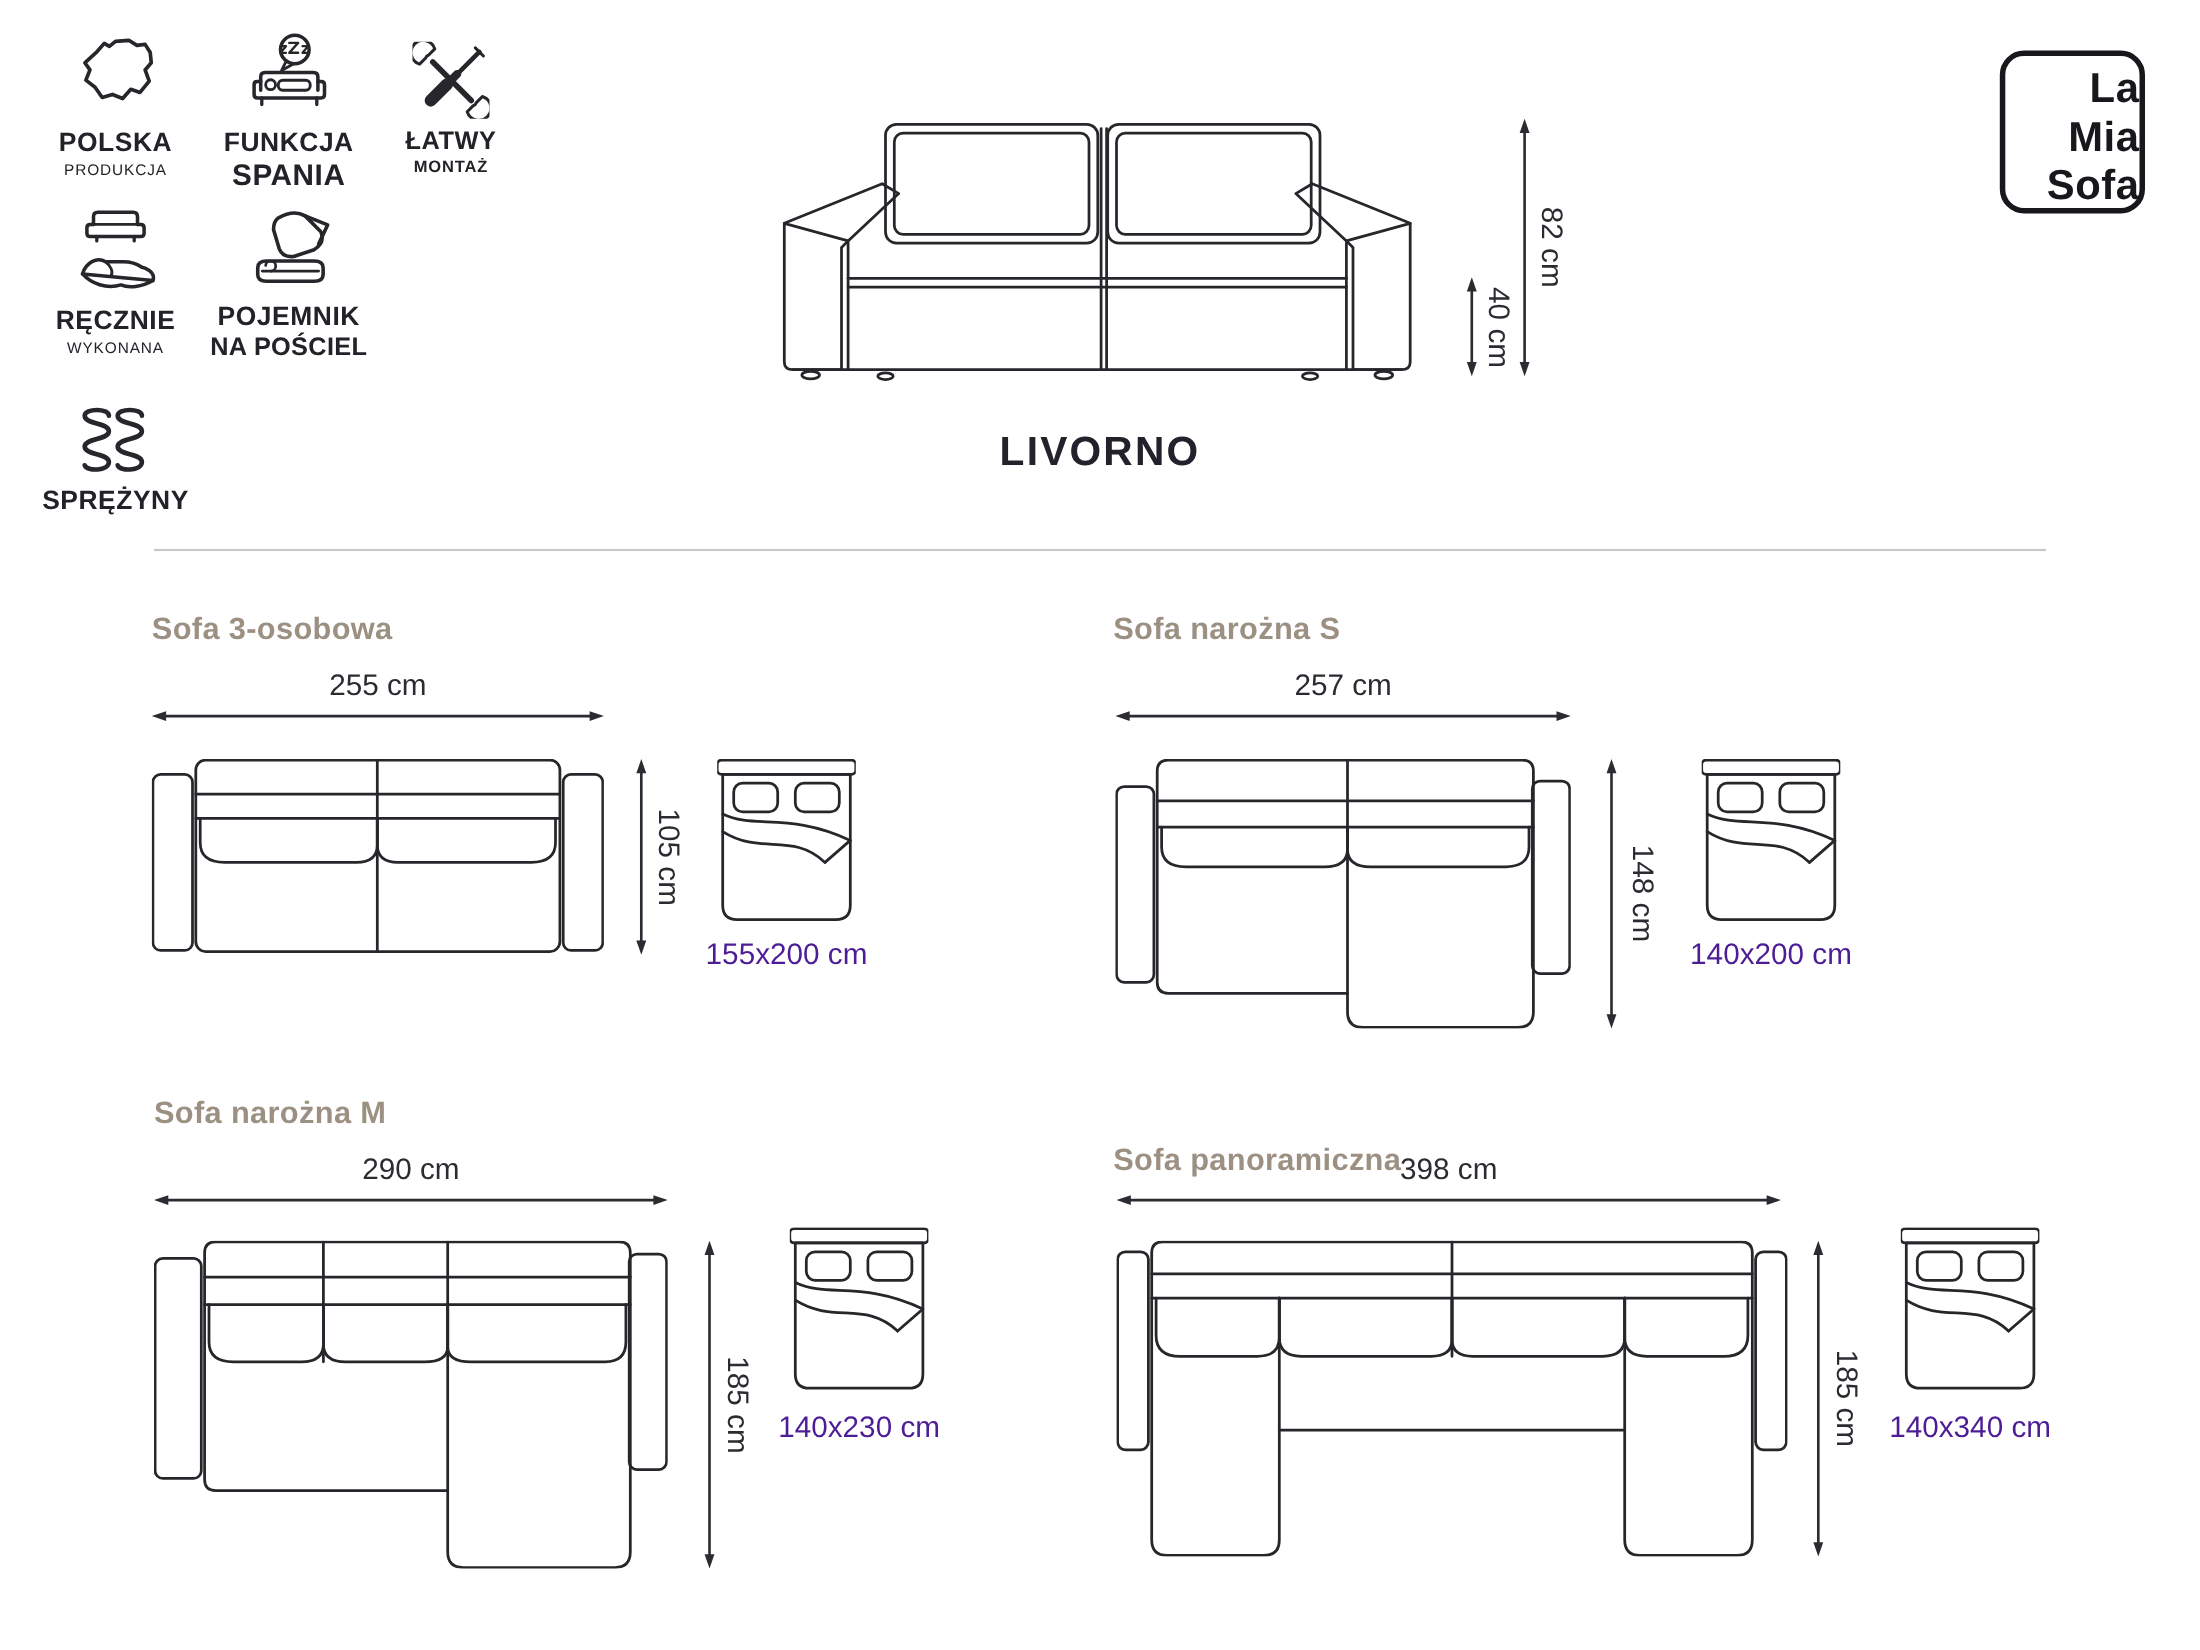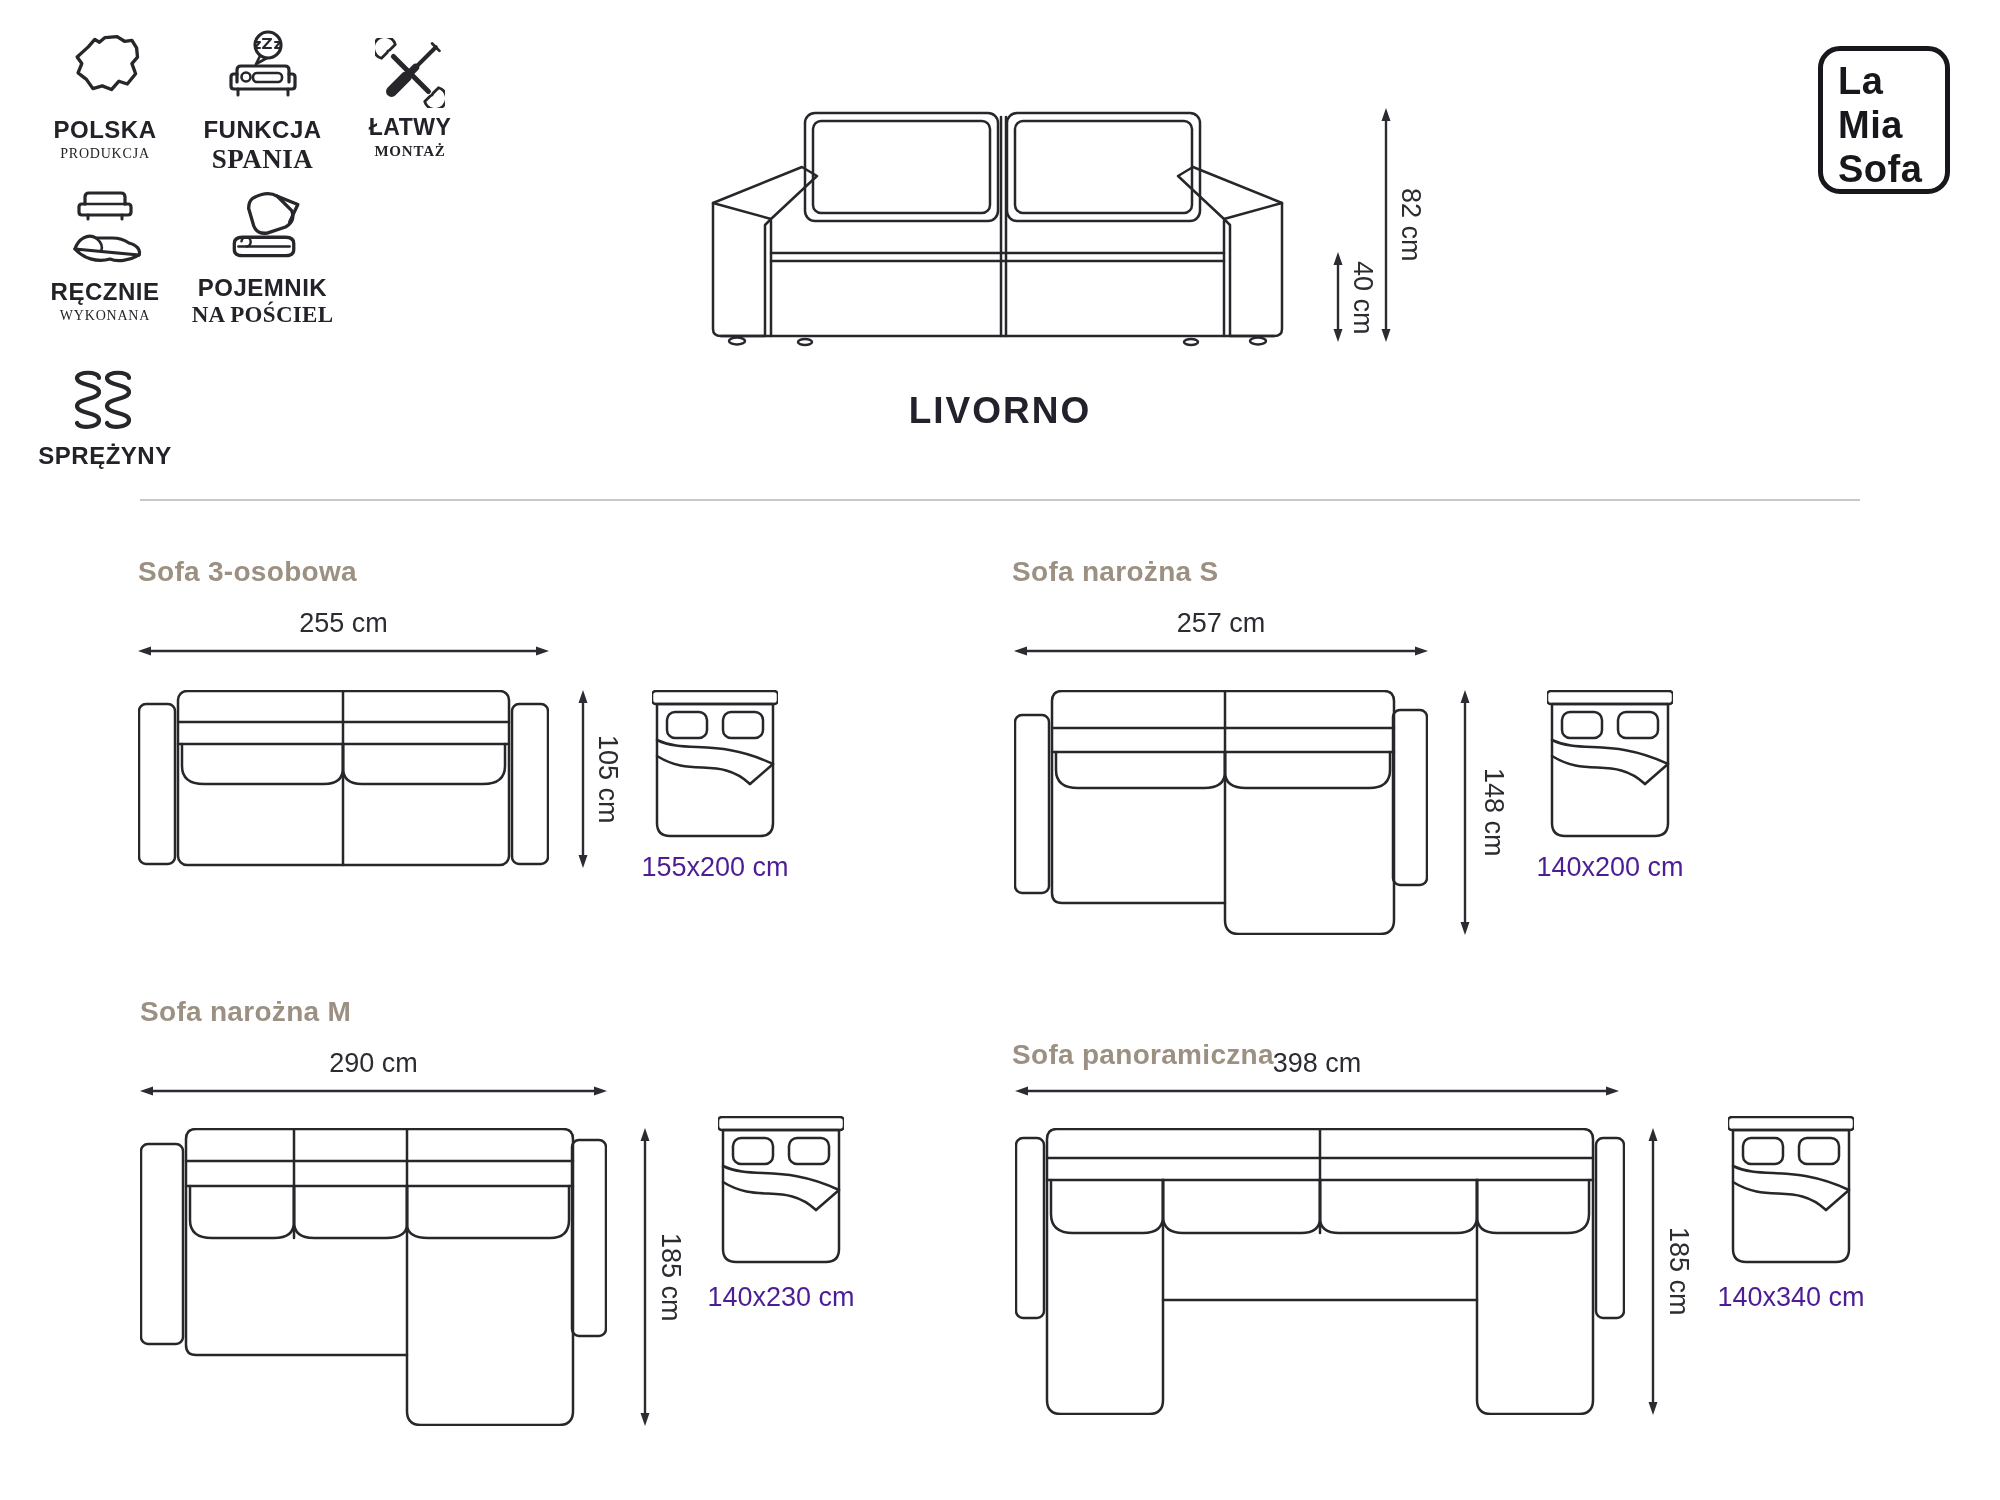--- a/index.html
+++ b/index.html
@@ -4,42 +4,42 @@
 <style>
   html,body{margin:0;padding:0;background:#fff;}
   body{width:2000px;height:1500px;overflow:hidden;font-family:"Liberation Sans",sans-serif;color:#2b2b31;}
   #canvas{position:relative;width:2000px;height:1500px;background:#ffffff;}
   .abs{position:absolute;}
   
   .feat{position:absolute;text-align:center;}
   .feat-icon{display:flex;justify-content:center;align-items:flex-end;margin-bottom:6px;}
   .feat-icon svg{stroke:#26262b;fill:none;stroke-linejoin:round;stroke-linecap:round;}
   .feat-label{font-size:24px;font-weight:bold;letter-spacing:.5px;color:#222228;}
-  .feat-sub{font-size:14px;font-weight:normal;letter-spacing:.8px;color:#222228;margin-top:2px;font-family:Liberation Serif, serif;}
+  .feat-sub{font-size:14px;font-weight:normal;letter-spacing:.8px;color:#222228;margin-top:2px;}
   .f1 .feat-sub{font-size:27px;font-weight:bold;letter-spacing:.5px;margin-top:0;}
   .f2 .feat-label{font-size:23px;}
   .f2 .feat-sub{font-size:15px;font-weight:bold;}
   .f4 .feat-sub{font-size:23px;font-weight:bold;letter-spacing:.3px;margin-top:0;}
   .f5 .feat-label{font-size:24px;}
   .f6 .feat-label{font-size:15px;}
   .f6 .feat-sub{font-size:15px;font-weight:bold;}
   
   .sec-title{position:absolute;font-size:28px;font-weight:bold;color:#9c9083;letter-spacing:.3px;}
   
   .wlabel{position:absolute;text-align:center;font-size:27px;color:#2b2b31;}
   .vlabel{position:absolute;writing-mode:vertical-rl;text-align:center;font-size:27px;color:#2b2b31;}
   .bedlabel{position:absolute;text-align:center;font-size:27px;color:#4c1d95;}
   .ttl{position:absolute;text-align:center;font-size:37px;font-weight:bold;letter-spacing:2px;color:#23212b;}
   
   svg.draw path,svg.draw line,svg.draw rect,svg.draw circle,svg.draw ellipse{stroke:#26262b;fill:none;stroke-width:2.5;stroke-linejoin:round;stroke-linecap:round;}
   svg.ar line{stroke:#2b2b31;stroke-width:2.4;}
   svg.ar polygon{fill:#2b2b31;stroke:none;}
   .divider{position:absolute;background:#c9c9c9;height:2px;}
   
-  .logo{position:absolute;border:5px solid #17171c;border-radius:22px;box-sizing:border-box;padding:8px 0 0 15px;}
+  .logo{position:absolute;border:5px solid #17171c;border-radius:22px;box-sizing:border-box;padding:8px 0 0 15px;text-align:right;}
   .logo div{font-size:38px;font-weight:bold;line-height:44px;color:#17171c;letter-spacing:.5px;}
 </style>
 </head>
 <body>
 
 <div id="canvas">
 
   <div class="feat f0" style="left:20px;top:30px;width:170px;">
     <div class="feat-icon" style="height:80px;">
       <svg width="78" height="78" viewBox="0 0 84 84" stroke-width="3.6">

